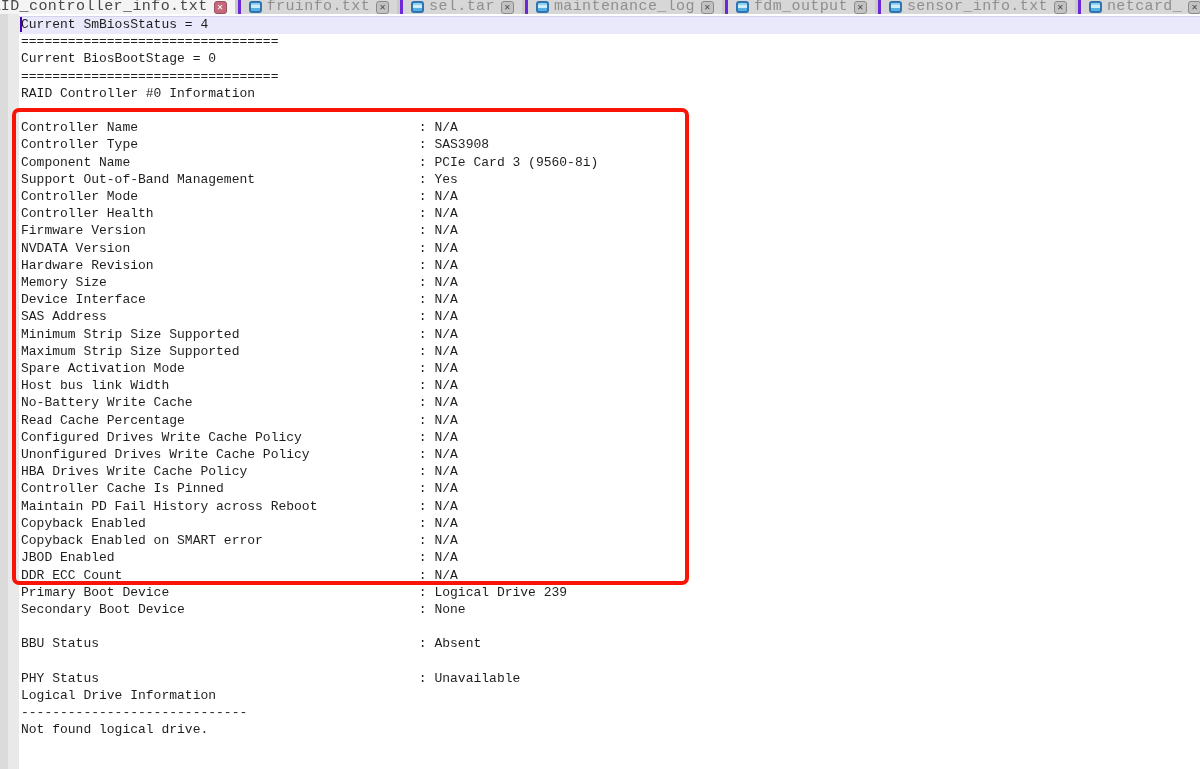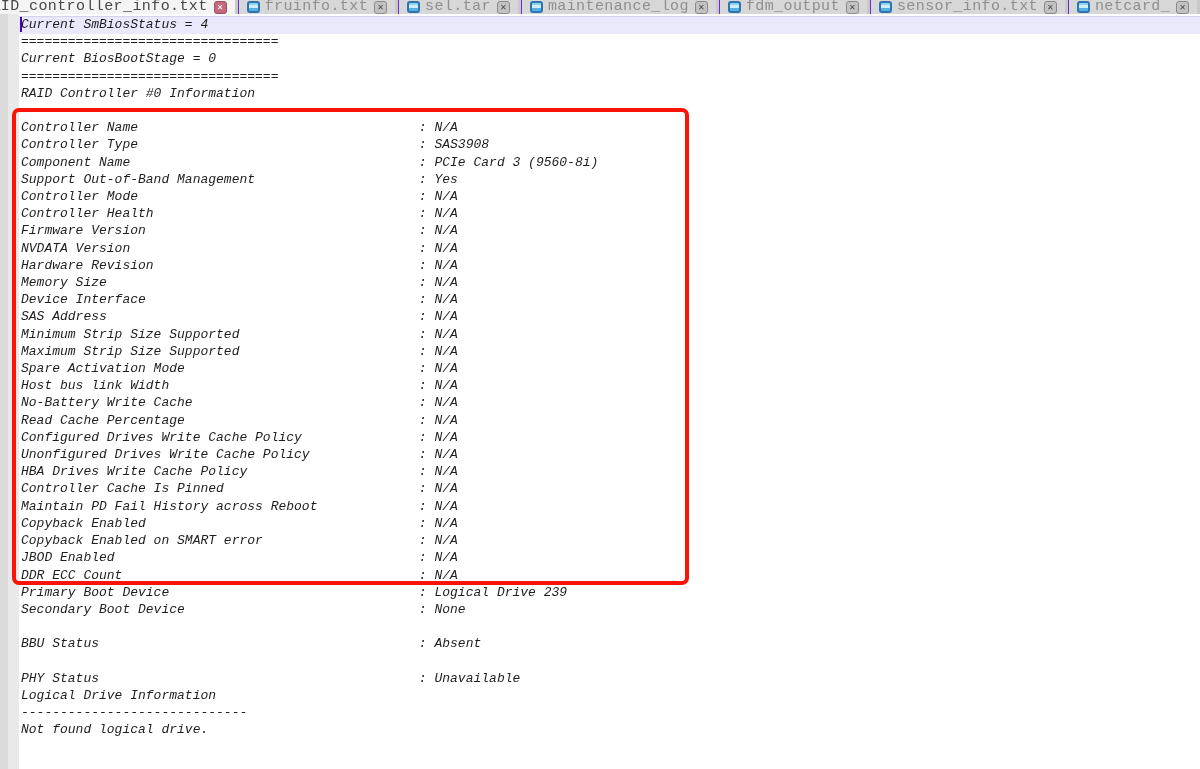--- a/index.html
+++ b/index.html
@@ -4,42 +4,42 @@
 <style>
   html,body{margin:0;padding:0;background:#ffffff;}
   .screen{position:relative;width:1200px;height:769px;overflow:hidden;background:#ffffff;
           font-family:"Liberation Mono","DejaVu Sans Mono",monospace;}
 
   
   .tabbar{position:absolute;left:0;top:0;width:1200px;height:14px;background:#c9c9c9;
           border-bottom:1px solid #9b9b9b;display:flex;overflow:hidden;white-space:nowrap;}
   .tab{flex:0 0 auto;display:flex;align-items:flex-end;height:14px;padding:0 8px 0 8px;
        background:#d7d7d7;overflow:hidden;cursor:pointer;}
-  .tab + .tab{border-left:1px solid #6d28d9;margin-left:3px;}
+  .tab + .tab{border-left:3px solid #6d28d9;margin-left:3px;}
   .tab.active{background:#f4f4f4;}
   .tab.cut-left{margin-left:-26px;}
   .tab-label{font-size:15px;line-height:15px;letter-spacing:.4px;color:#8f8f8f;margin:0 6px 0 5px;}
   .tab.active .tab-label{color:#474747;margin-left:0;}
   .file-icon{flex:0 0 auto;width:13px;height:12px;margin-bottom:1px;border:2px solid #2f74b0;border-radius:3px;
              box-sizing:border-box;background:linear-gradient(180deg,#8fd2f0 0 2px,#cdeef9 2px 5px,#56b1e2 5px 100%);}
   .close-box{flex:0 0 auto;width:13px;height:13px;margin-bottom:0px;border:1px solid #8a8a8a;border-radius:3px;
              box-sizing:border-box;background:#c2c2c2;color:#4a4a4a;font-size:8px;line-height:11px;
              text-align:center;font-family:"DejaVu Sans",sans-serif;cursor:pointer;}
   .tab.active .close-box{background:#c4697b;border-color:#9e4f60;color:#ffffff;}
 
   
   .editor{position:absolute;left:0;top:14px;right:0;bottom:0;background:#ffffff;}
   .gutter{position:absolute;left:0;top:0;bottom:0;width:19px;background:#e9e9e9;z-index:1;}
   .gutter-inner{position:absolute;left:0;top:0;bottom:0;width:8px;background:#dbdbdb;}
   .cur-line{position:absolute;left:19px;right:0;top:2px;height:17px;background:#e9e9fb;
             border-top:1px solid #d3d3ee;z-index:2;}
   .caret{position:absolute;left:20px;top:3px;width:2px;height:15px;background:#4400bb;z-index:5;}
   pre.code{position:absolute;left:21px;top:2px;margin:0;z-index:3;
            font-family:"Liberation Mono","DejaVu Sans Mono",monospace;
-           font-size:13px;line-height:17.2px;color:#1e1e1e;white-space:pre;font-style:italic;}
+           font-size:13px;line-height:17.2px;color:#1e1e1e;white-space:pre;}
   .red-box{position:absolute;left:12px;top:94px;width:677px;height:477px;box-sizing:border-box;
            border:4px solid #f91408;border-radius:7px;z-index:4;pointer-events:none;}
 </style>
 </head>
 <body>
 
 <div class="screen">
 
   <div class="tabbar" id="tabbar">
       <div class="tab active cut-left">

